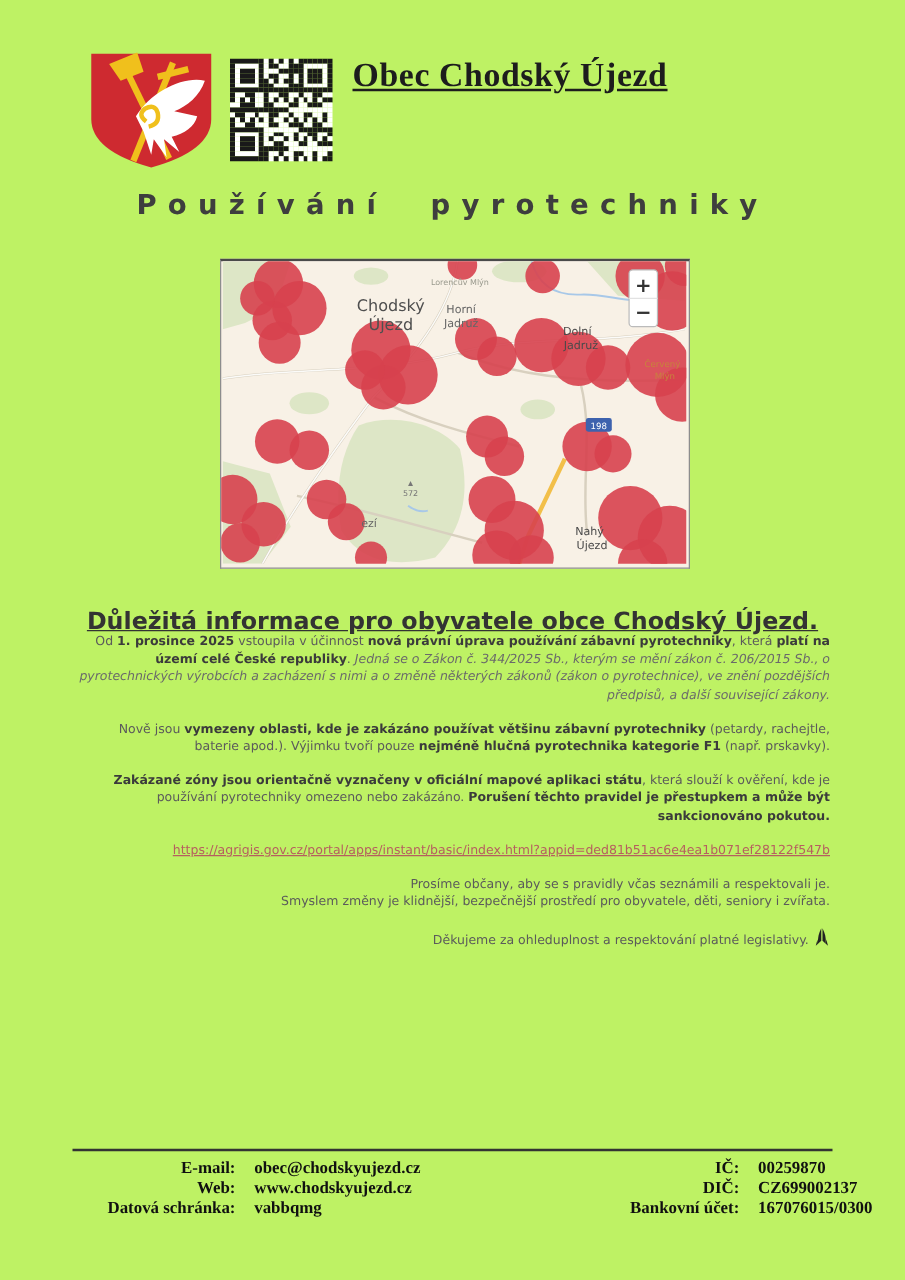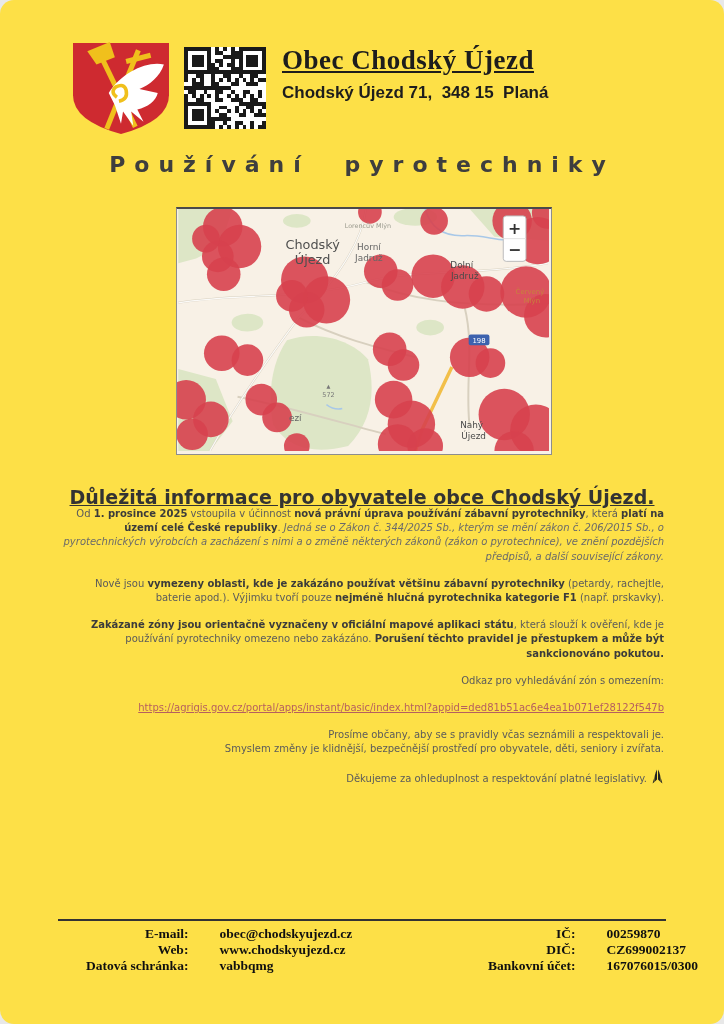--- a/index.html
+++ b/index.html
@@ -1,17 +1,17 @@
 <!DOCTYPE html>
 <html><head>
 <meta charset="utf-8">
 <style>
   html,body{margin:0;padding:0;background:#e8e8e8;}
-  .page{position:relative;width:724px;height:1024px;background:#fde047;margin:0 auto;
-        font-family:"DejaVu Sans",sans-serif;overflow:hidden;border-radius:14px;}
+  .page{position:relative;width:724px;height:1024px;background:#bef264;margin:0 auto;
+        font-family:"DejaVu Sans",sans-serif;overflow:hidden;}
 
   
   .header{position:absolute;top:40px;left:68px;display:flex;align-items:flex-start;}
   .crest{width:106px;height:97px;flex:0 0 auto;}
   .qr-wrap{width:82px;height:82px;margin-left:10px;margin-top:7px;flex:0 0 auto;}
   #qr-grid{display:grid;grid-template-columns:repeat(21,1fr);width:82px;height:82px;}
   #qr-grid i{display:block;background:#fff;}
   #qr-grid i.on{background:#191919;}
   .header-text{margin-left:16px;margin-top:5px;}
   .org-name{font-family:"Liberation Serif","DejaVu Serif",serif;font-weight:bold;font-size:27px;
@@ -43,21 +43,21 @@
   .link-line a{color:#b65f5f;text-decoration:underline;}
   .thanks{margin-top:4px;}
   .hands-icon{display:inline-block;vertical-align:-2px;margin-left:4px;}
 
   
   .footer{position:absolute;top:919px;left:58px;width:640px;
           font-family:"Liberation Serif","DejaVu Serif",serif;font-weight:bold;
           font-size:13.5px;color:#101010;}
   .footer-line{width:608px;border-top:2px solid #333;margin-bottom:5px;}
   .footer-cols{display:flex;justify-content:space-between;}
-  .fgroup{display:grid;grid-template-columns:auto auto;column-gap:31px;line-height:1.2;}
+  .fgroup{display:grid;grid-template-columns:auto auto;column-gap:15px;line-height:1.2;}
   .fgroup.left{margin-left:28px;}
   .flabel{text-align:right;}
   .fvalue{text-align:left;}
 </style>
 </head>
 <body>
 
 <div class="page">
 
   <div class="header">
@@ -516,21 +516,20 @@
           <i class=""></i>
           <i class="on"></i>
           <i class=""></i>
           <i class="on"></i>
           <i class="on"></i>
         </div>
     </div>
 
     <div class="header-text">
       <div class="org-name">Obec Chodský Újezd</div>
-      <div class="address">Chodský Újezd 71,  348 15  Planá</div>
     </div>
   </div>
 
   <div class="big-title">Používání pyrotechniky</div>
 
   <div class="map">
     <svg width="372" height="242" viewBox="0 0 374 245" font-family="DejaVu Sans, sans-serif">
       <rect x="0" y="0" width="374" height="245" fill="#f8f1e6"></rect>
 
       <g fill="#dde6c6">
@@ -640,21 +639,20 @@
       </g>
     </svg>
   </div>
 
   <div class="notice-heading">Důležitá informace pro obyvatele obce Chodský Újezd.</div>
 
   <div class="content">
     <p><span class="seg-r">Od </span><span class="seg-b">1. prosince 2025</span><span class="seg-r"> vstoupila v účinnost </span><span class="seg-b">nová právní úprava používání zábavní pyrotechniky</span><span class="seg-r">, která </span><span class="seg-b">platí na území celé České republiky</span><span class="seg-r">. </span><span class="seg-i">Jedná se o Zákon č. 344/2025 Sb., kterým se mění zákon č. 206/2015 Sb., o pyrotechnických výrobcích a zacházení s nimi a o změně některých zákonů (zákon o pyrotechnice), ve znění pozdějších předpisů, a další související zákony.</span></p>
     <p><span class="seg-r">Nově jsou </span><span class="seg-b">vymezeny oblasti, kde je zakázáno používat většinu zábavní pyrotechniky</span><span class="seg-r"> (petardy, rachejtle, baterie apod.). Výjimku tvoří pouze </span><span class="seg-b">nejméně hlučná pyrotechnika kategorie F1</span><span class="seg-r"> (např. prskavky).</span></p>
     <p><span class="seg-b">Zakázané zóny jsou orientačně vyznačeny v oficiální mapové aplikaci státu</span><span class="seg-r">, která slouží k ověření, kde je používání pyrotechniky omezeno nebo zakázáno. </span><span class="seg-b">Porušení těchto pravidel je přestupkem a může být sankcionováno pokutou.</span></p>
-    <p>Odkaz pro vyhledávání zón s omezením:</p>
     <p class="link-line">
       <a href="#">https://agrigis.gov.cz/portal/apps/instant/basic/index.html?appid=ded81b51ac6e4ea1b071ef28122f547b</a>
     </p>
     <p><span class="seg-r">Prosíme občany, aby se s pravidly včas seznámili a respektovali je.</span><br><span class="seg-r">Smyslem změny je klidnější, bezpečnější prostředí pro obyvatele, děti, seniory i zvířata.</span></p>
     <p class="thanks"><span>Děkujeme za ohleduplnost a respektování platné legislativy.</span><svg class="hands-icon" width="13" height="15" viewBox="0 0 13 15">
         <path d="M6,0.5 C4.2,4 3,8 3.4,13 L6,10.5 Z" fill="#222"></path>
         <path d="M7,0.5 C8.8,4 10,8 9.6,13 L7,10.5 Z" fill="#222"></path>
         <path d="M3.4,13 L1.6,14.6 L3,9.5 Z" fill="#222"></path>
         <path d="M9.6,13 L11.4,14.6 L10,9.5 Z" fill="#222"></path>
       </svg></p>

